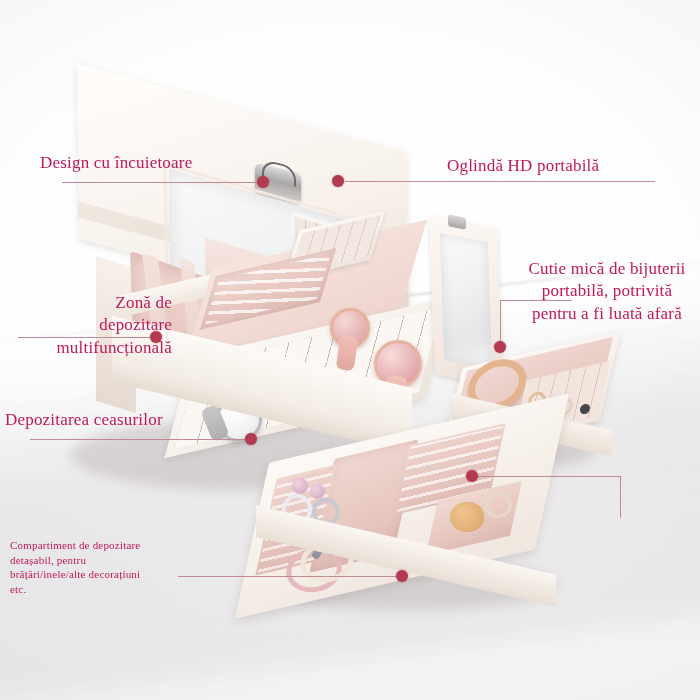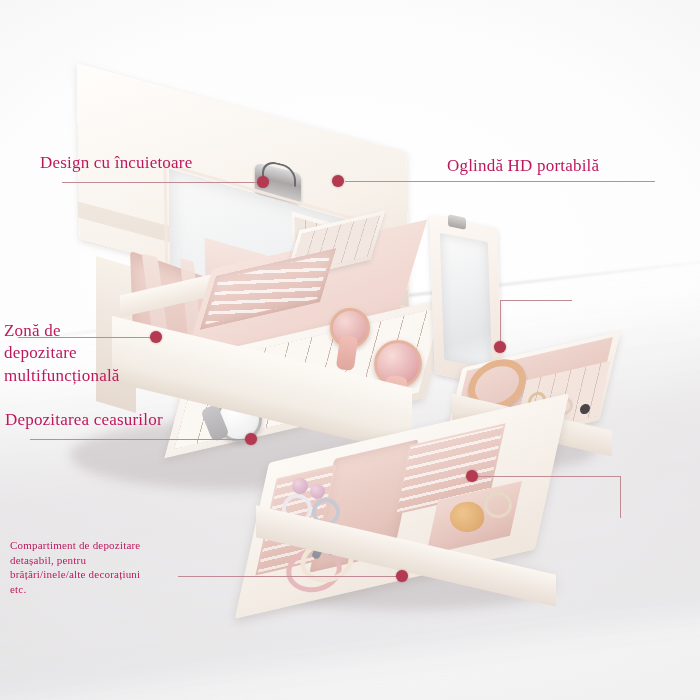--- a/index.html
+++ b/index.html
@@ -247,26 +247,29 @@
   </div>
 
   <div class="label" style="left:40px;top:152px;font-size:17px;text-align:left;">Design cu încuietoare</div>
   <div class="rule" style="left:62px;top:182px;width:200px;"></div>
   <div class="dot" style="left:257px;top:176px;"></div>
 
   <div class="label" style="left:447px;top:155px;font-size:17px;text-align:left;">Oglindă HD portabilă</div>
   <div class="rule" style="left:345px;top:181px;width:310px;"></div>
   <div class="dot" style="left:332px;top:175px;"></div>
 
-  <div class="label" style="left:4px;top:292px;width:168px;font-size:17px;text-align:left;margin-top:28px;">Zonă de
+  <div class="label" style="left:4px;top:292px;width:168px;font-size:17px;text-align:right;">Zonă de
 depozitare
 multifuncțională</div>
   <div class="rule" style="left:18px;top:337px;width:136px;"></div>
   <div class="dot" style="left:150px;top:331px;"></div>
 
+  <div class="label" style="left:513px;top:258px;width:188px;font-size:17px;text-align:center;">Cutie mică de bijuterii
+portabilă, potrivită
+pentru a fi luată afară</div>
   <div class="rule" style="left:500px;top:300px;width:72px;"></div>
   <div class="vrule" style="left:500px;top:300px;height:47px;"></div>
   <div class="dot" style="left:494px;top:341px;"></div>
 
   <div class="label" style="left:5px;top:409px;font-size:17px;text-align:center;">Depozitarea ceasurilor</div>
   <div class="rule" style="left:30px;top:439px;width:222px;"></div>
   <div class="dot" style="left:245px;top:433px;"></div>
 
   <div class="label" style="left:10px;top:538px;width:262px;font-size:11px;">Compartiment de depozitare
 detașabil, pentru

